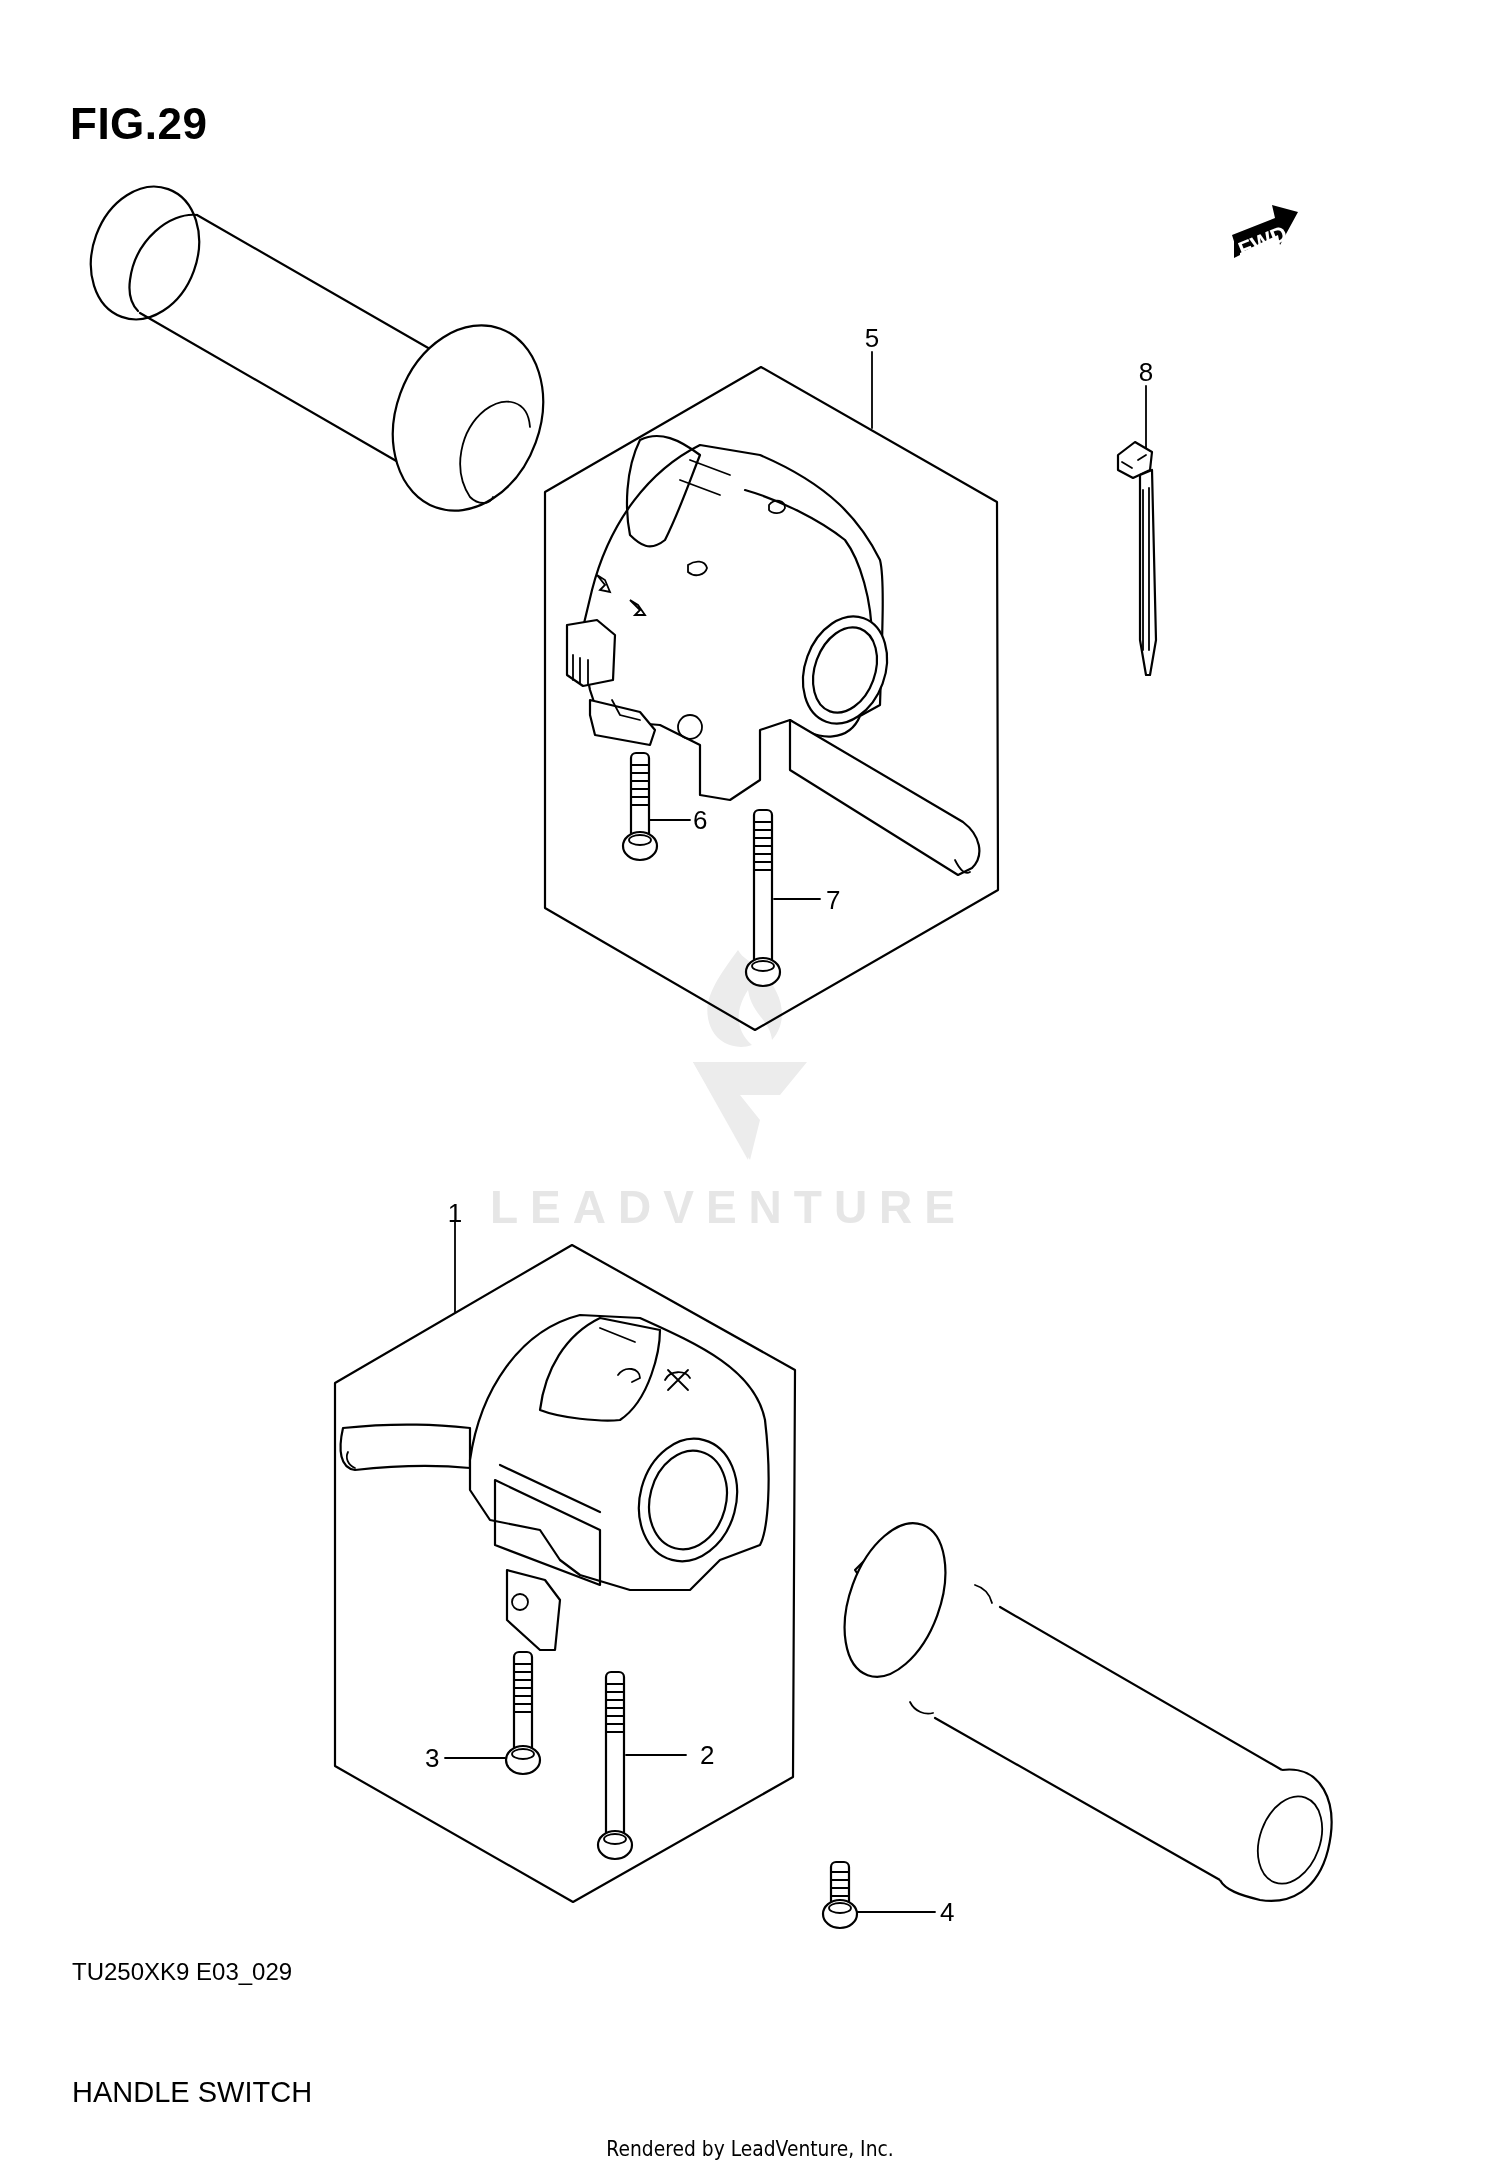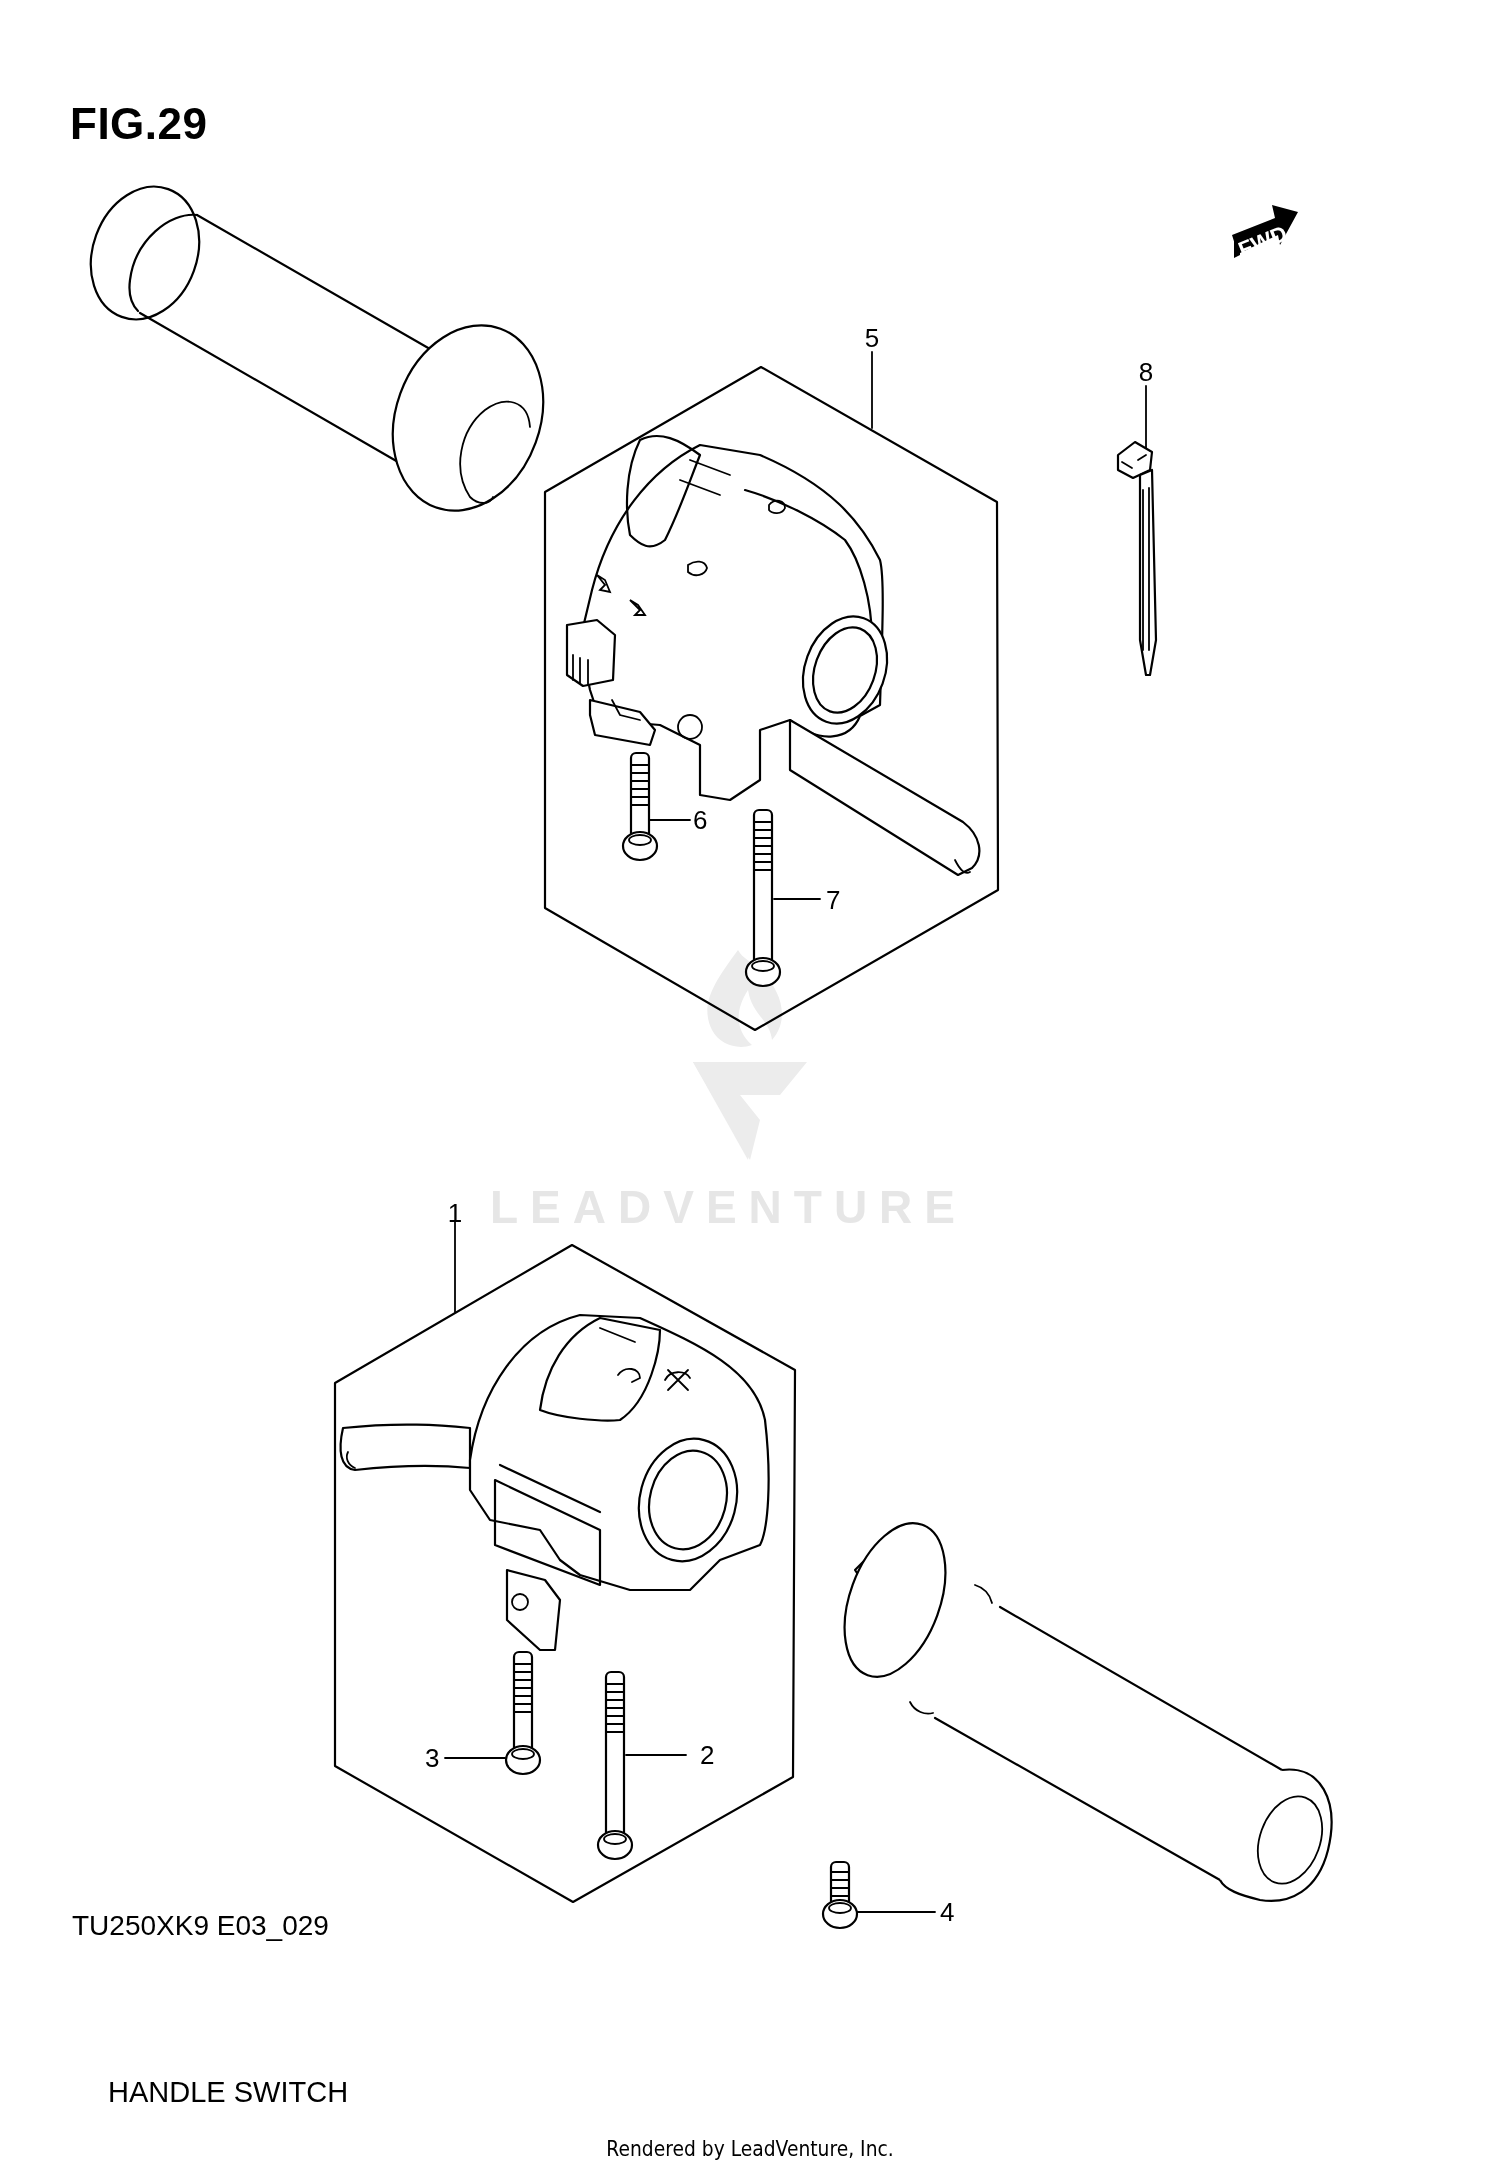--- a/index.html
+++ b/index.html
@@ -46,31 +46,30 @@
     }
     .fwd-text {
       font-family: "Liberation Sans", sans-serif;
       font-weight: bold;
       font-size: 22px;
       fill: #fff;
     }
     .model-code {
       position: absolute;
       left: 72px;
-      top: 1912px;
-      font-size: 28px;
+      top: 1960px;
+      font-size: 24px;
       line-height: 1;
     }
     .caption {
       position: absolute;
       left: 72px;
       top: 2078px;
       font-size: 29px;
       line-height: 1;
-      margin-left: 36px;
     }
     .footer {
       position: absolute;
       left: 0;
       width: 1500px;
       top: 2138px;
       text-align: center;
       font-family: "DejaVu Sans", sans-serif;
       font-size: 22px;
       line-height: 1;

